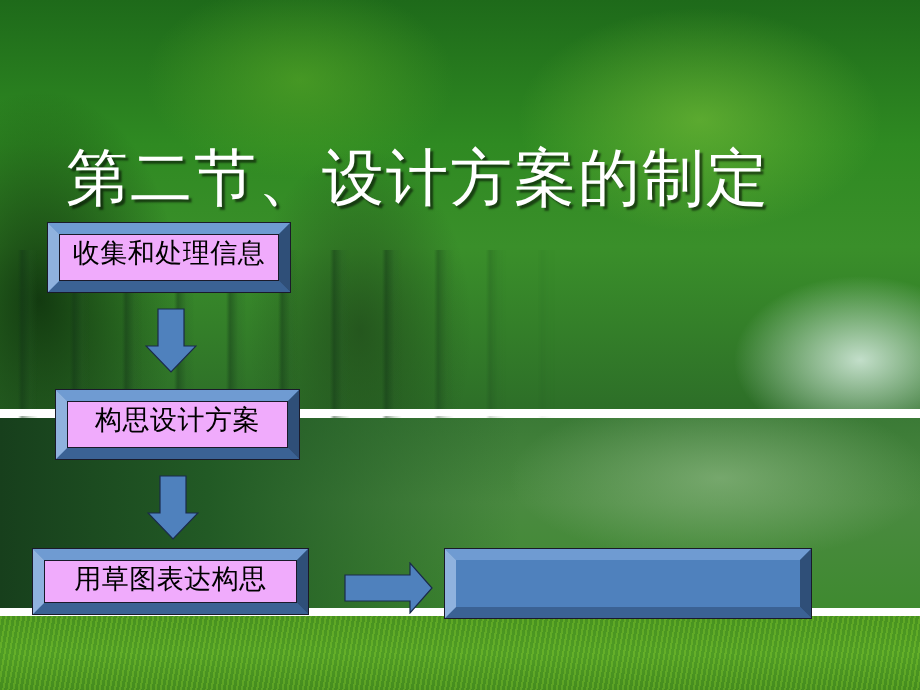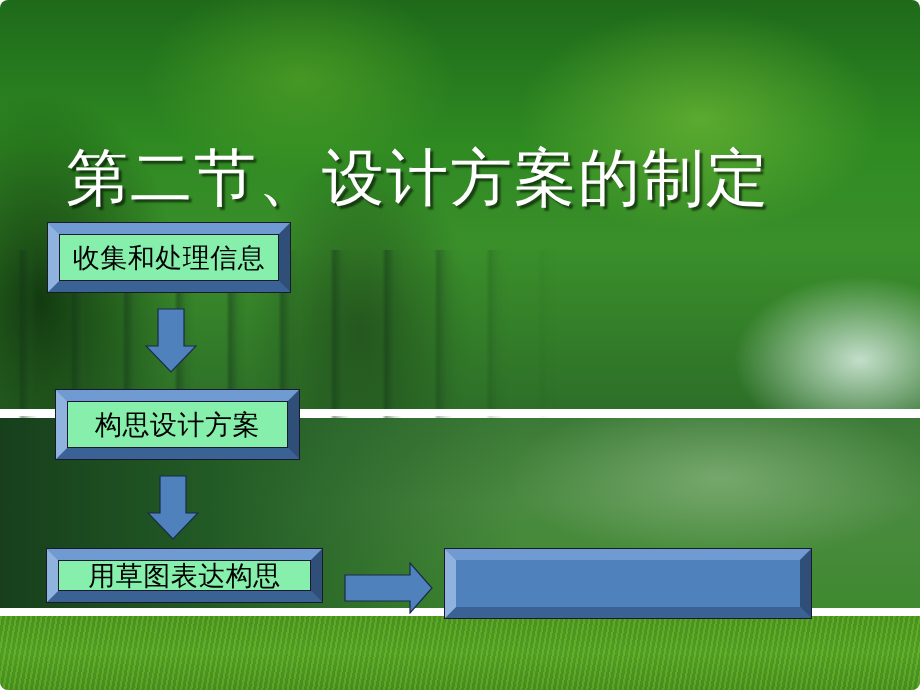--- a/index.html
+++ b/index.html
@@ -1,20 +1,20 @@
 <!DOCTYPE html>
 <html><head>
   <meta charset="utf-8">
   <style>
     html, body { margin: 0; padding: 0; }
     body {
       width: 920px; height: 690px; overflow: hidden; position: relative;
       font-family: "DejaVu Sans", "Liberation Sans", sans-serif;
     }
-    .slide { position: absolute; inset: 0; overflow: hidden; border-radius: 8px; }
+    .slide { position: absolute; inset: 0; overflow: hidden; }
     
     .bg-canopy {
       position: absolute; left: 0; top: 0; width: 920px; height: 412px;
       background:
         radial-gradient(ellipse 180px 120px at 860px 360px, rgba(220,240,230,0.85), rgba(220,240,230,0) 70%),
         radial-gradient(ellipse 260px 160px at 700px 120px, rgba(130,200,60,0.55), rgba(130,200,60,0) 70%),
         radial-gradient(ellipse 220px 140px at 300px 80px, rgba(90,170,40,0.6), rgba(90,170,40,0) 70%),
         radial-gradient(ellipse 200px 300px at 40px 300px, rgba(10,40,10,0.8), rgba(10,40,10,0) 70%),
         radial-gradient(ellipse 160px 260px at 360px 330px, rgba(30,70,25,0.7), rgba(30,70,25,0) 70%),
         linear-gradient(180deg, #1e6a1a 0%, #2f8a22 35%, #3a8f2a 60%, #2d6e28 100%);
@@ -83,30 +83,30 @@
       background: #8fb2de;
       clip-path: polygon(0 0, 100% 11px, 100% calc(100% - 11px), 0 100%);
     }
     .bevel .b-right {
       right: 0; top: 0; bottom: 0; width: 11px;
       background: #2f4f78;
       clip-path: polygon(0 11px, 100% 0, 100% 100%, 0 calc(100% - 11px));
     }
     .bevel .face {
       position: absolute; left: 11px; right: 11px; top: 11px; bottom: 11px;
-      border: 1px solid #1a1a2a; background: #86efac;
-      display: flex; align-items: center; justify-content: center;
+      border: 1px solid #1a1a2a; background: #f0abfc;
+      display: flex; align-items: flex-start; justify-content: center;
     }
     .bevel .label {
       font-size: 27px; color: #000000; white-space: nowrap; letter-spacing: 0.5px;
     }
 
     #box1 { left: 47px;  top: 222px; width: 244px; height: 71px; }
     #box2 { left: 55px;  top: 389px; width: 245px; height: 71px; }
-    #box3 { left: 46px;  top: 548px; width: 277px; height: 55px; }
+    #box3 { left: 32px;  top: 548px; width: 277px; height: 67px; }
     #box4 { left: 444px; top: 548px; width: 368px; height: 71px; }
 
     .arrow { position: absolute; }
     .arrow svg { display: block; }
     #arrow1 { left: 145px; top: 308px; }
     #arrow2 { left: 147px; top: 475px; }
     #arrow3 { left: 344px; top: 562px; }
   </style>
 </head>
 <body>

